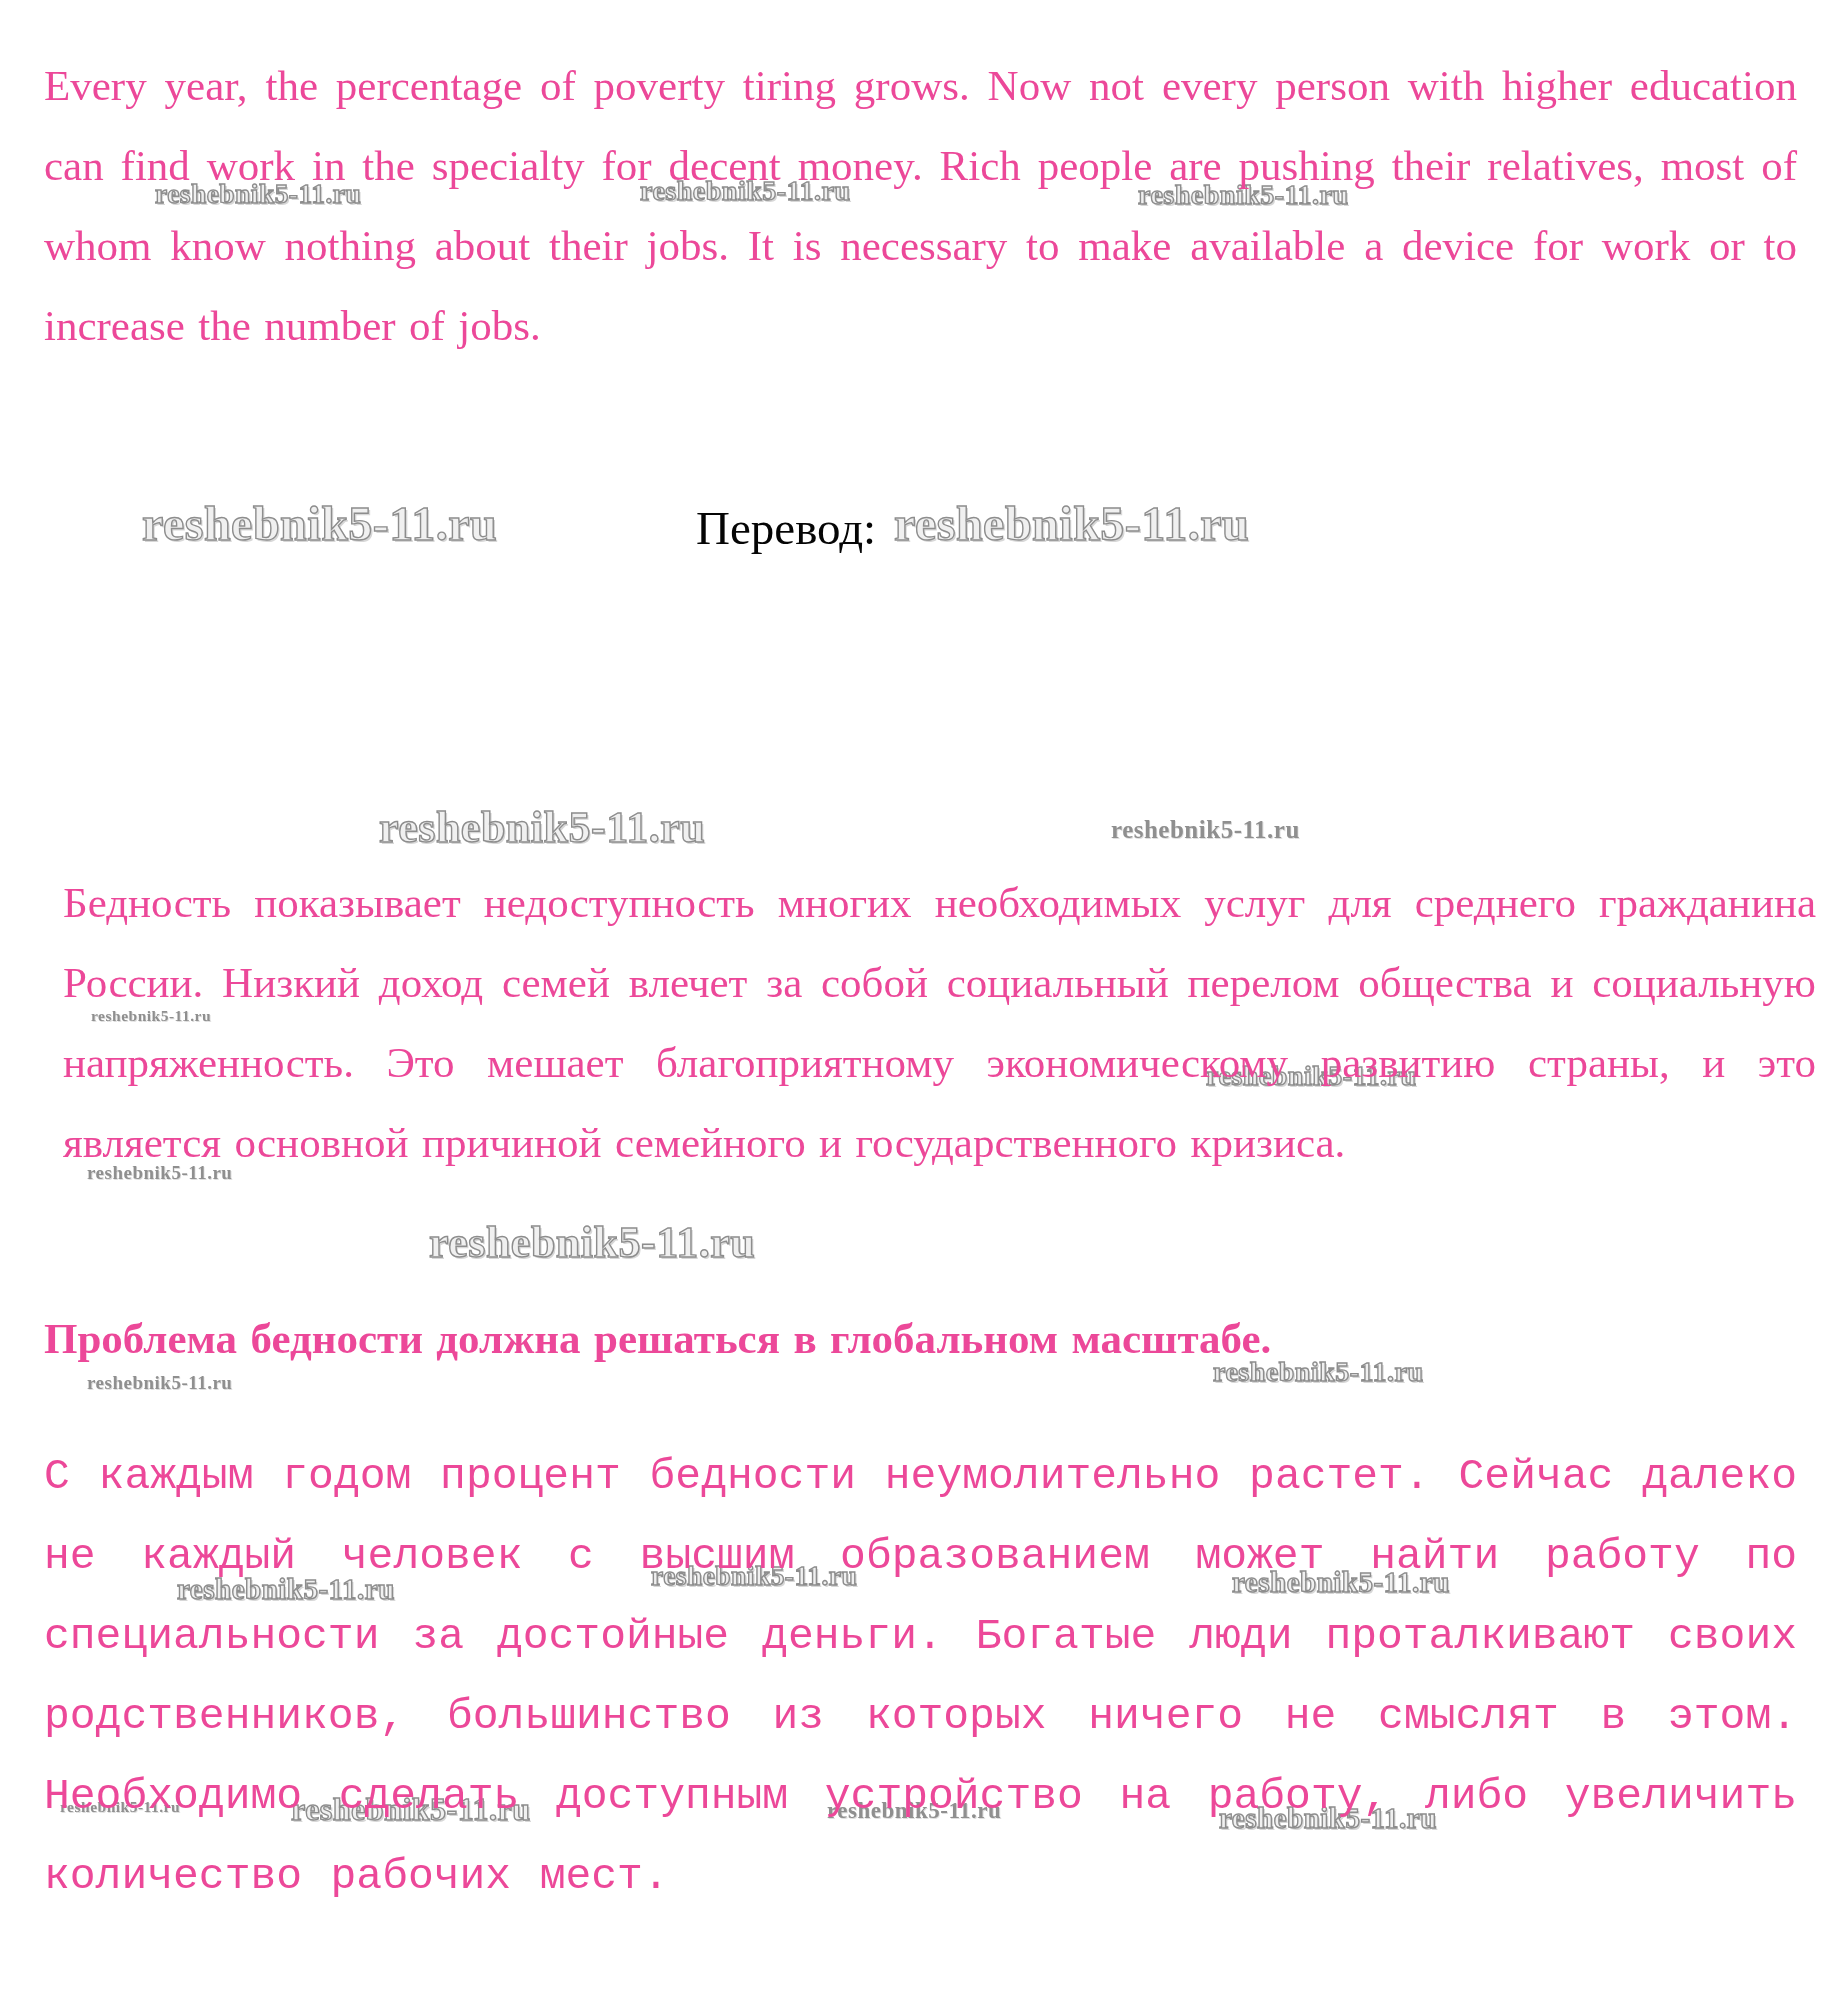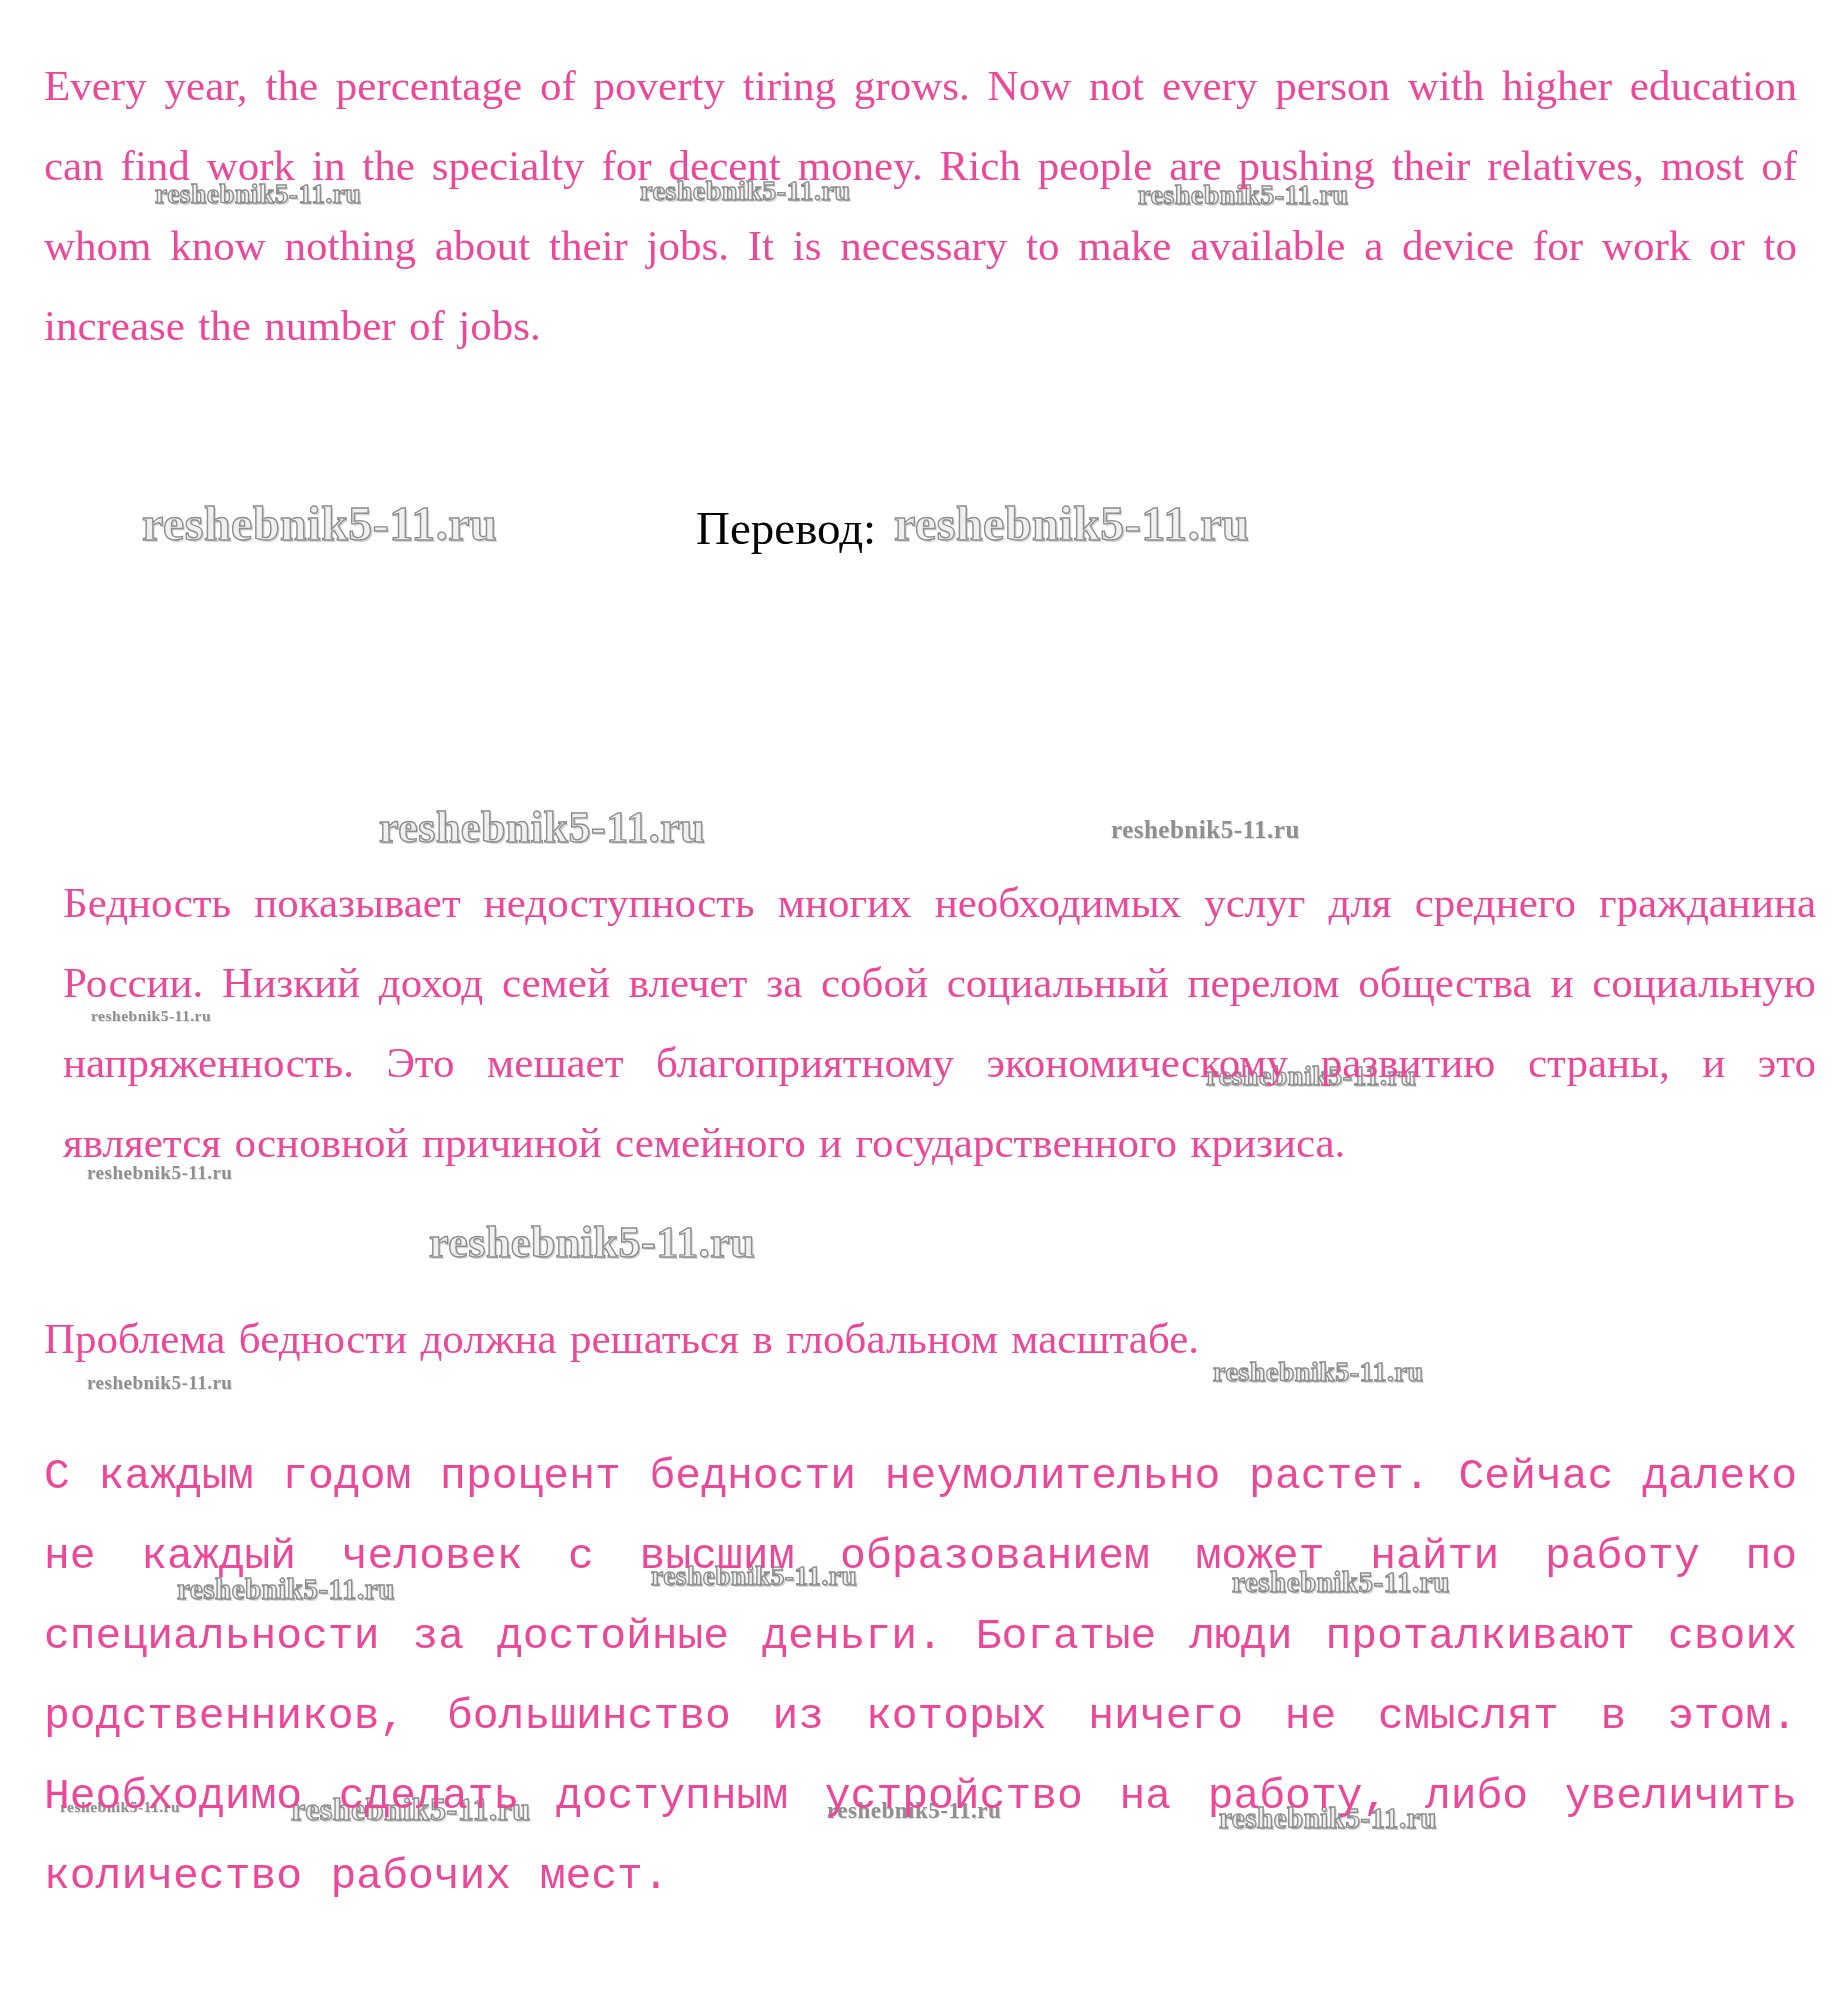--- a/index.html
+++ b/index.html
@@ -17,21 +17,21 @@
     left: 44px;
     width: 1753px;
     font-size: 43px;
     line-height: 80px;
     color: #ec4899;
     text-align: justify;
     text-align-last: left;
     word-spacing: 2.7px;
     z-index: 2;
   }
-  .para.single { text-align: left; }
+  .para.single { text-align: left; font-weight: bold; }
   .trans-label {
     position: absolute;
     left: 696px;
     top: 501px;
     font-size: 47px;
     color: #050505;
     z-index: 2;
     white-space: nowrap;
   }
   #watermark-layer {

